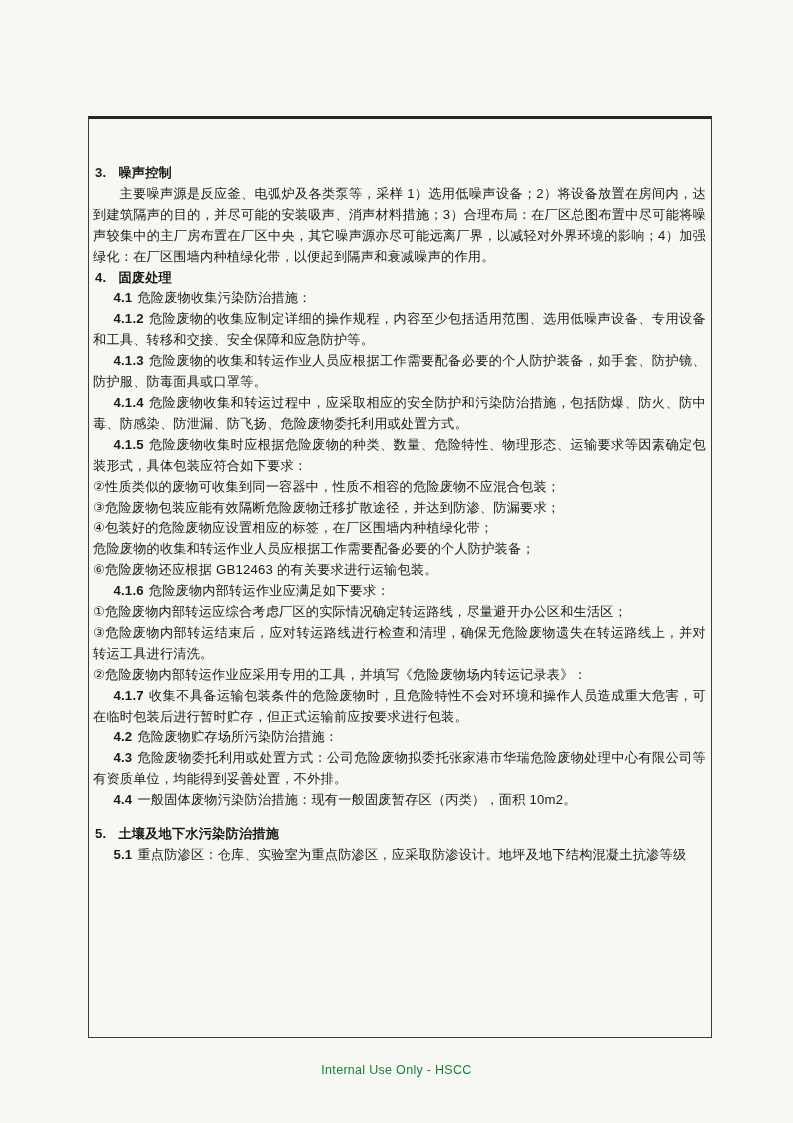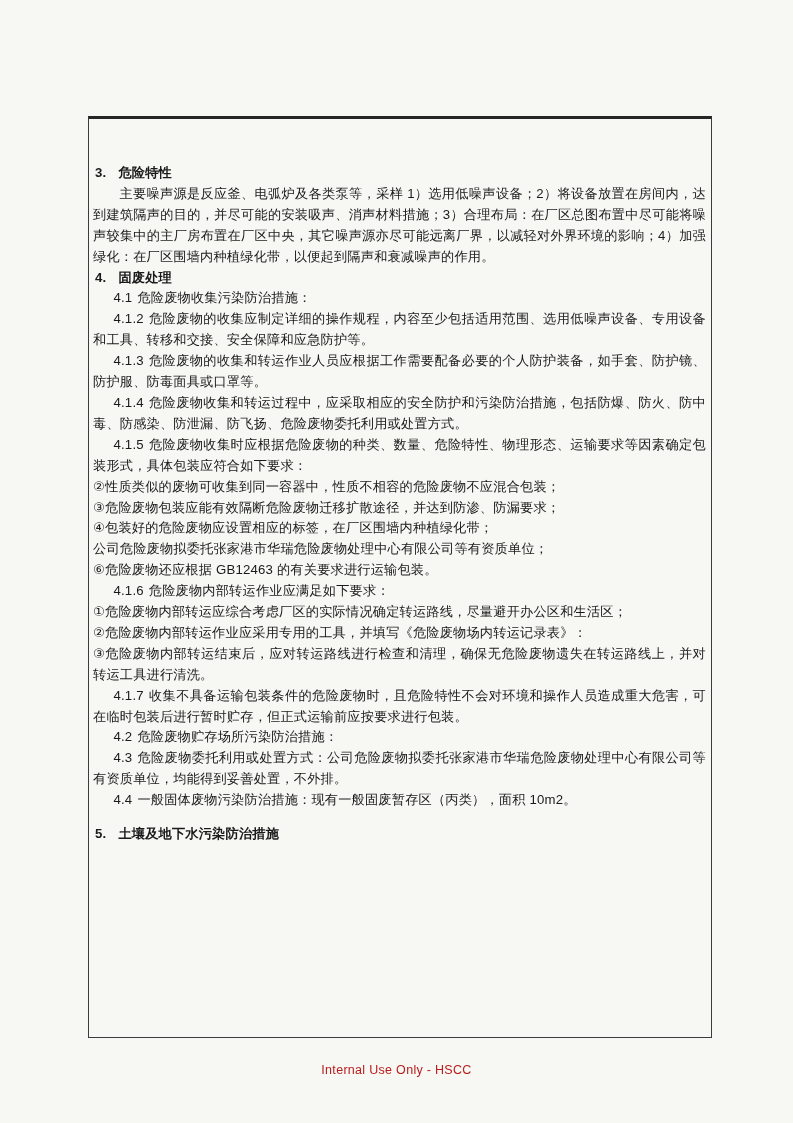--- a/index.html
+++ b/index.html
@@ -45,73 +45,74 @@
   }
   .heading {
     font-weight: bold;
     text-align: left;
   }
   .heading .h-num {
     display: inline-block;
     margin: 0 12px 0 2px;
   }
   .para .num {
-    font-weight: normal;
+    font-weight: bold;
     margin-right: 5px;
   }
   .para .num:empty { margin-right: 0; }
   .p-body  { text-indent: 2em; }
   .p-sub   { text-indent: 1.55em; }
   .p-flush { text-indent: 0; }
   .footer {
     position: absolute;
     left: 0;
     top: 1063px;
     width: 100%;
     text-align: center;
     font-size: 12.5px;
-    color: #b91c1c;
+    color: #15803d;
     letter-spacing: 0.3px;
   }
 </style>
 </head>
 <body>
 
 <div class="page">
   <div class="content-box">
 
     <section>
-      <p class="heading"><span class="h-num">3.</span><span class="h-title">危险特性</span></p>
+      <p class="heading"><span class="h-num">3.</span><span class="h-title">噪声控制</span></p>
       <p class="para p-body"><span class="num"></span><span class="ptext">主要噪声源是反应釜、电弧炉及各类泵等，采样 1）选用低噪声设备；2）将设备放置在房间内，达到建筑隔声的目的，并尽可能的安装吸声、消声材料措施；3）合理布局：在厂区总图布置中尽可能将噪声较集中的主厂房布置在厂区中央，其它噪声源亦尽可能远离厂界，以减轻对外界环境的影响；4）加强绿化：在厂区围墙内种植绿化带，以便起到隔声和衰减噪声的作用。</span></p>
     </section>
 
     <section>
       <p class="heading"><span class="h-num">4.</span><span class="h-title">固废处理</span></p>
       <p class="para p-sub"><span class="num">4.1</span><span class="ptext">危险废物收集污染防治措施：</span></p>
       <p class="para p-sub"><span class="num">4.1.2</span><span class="ptext">危险废物的收集应制定详细的操作规程，内容至少包括适用范围、选用低噪声设备、专用设备和工具、转移和交接、安全保障和应急防护等。</span></p>
       <p class="para p-sub"><span class="num">4.1.3</span><span class="ptext">危险废物的收集和转运作业人员应根据工作需要配备必要的个人防护装备，如手套、防护镜、防护服、防毒面具或口罩等。</span></p>
       <p class="para p-sub"><span class="num">4.1.4</span><span class="ptext">危险废物收集和转运过程中，应采取相应的安全防护和污染防治措施，包括防爆、防火、防中毒、防感染、防泄漏、防飞扬、危险废物委托利用或处置方式。</span></p>
       <p class="para p-sub"><span class="num">4.1.5</span><span class="ptext">危险废物收集时应根据危险废物的种类、数量、危险特性、物理形态、运输要求等因素确定包装形式，具体包装应符合如下要求：</span></p>
       <p class="para p-flush"><span class="num"></span><span class="ptext">②性质类似的废物可收集到同一容器中，性质不相容的危险废物不应混合包装；</span></p>
       <p class="para p-flush"><span class="num"></span><span class="ptext">③危险废物包装应能有效隔断危险废物迁移扩散途径，并达到防渗、防漏要求；</span></p>
       <p class="para p-flush"><span class="num"></span><span class="ptext">④包装好的危险废物应设置相应的标签，在厂区围墙内种植绿化带；</span></p>
-      <p class="para p-flush"><span class="num"></span><span class="ptext">公司危险废物拟委托张家港市华瑞危险废物处理中心有限公司等有资质单位；</span></p>
+      <p class="para p-flush"><span class="num"></span><span class="ptext">危险废物的收集和转运作业人员应根据工作需要配备必要的个人防护装备；</span></p>
       <p class="para p-flush"><span class="num"></span><span class="ptext">⑥危险废物还应根据 GB12463 的有关要求进行运输包装。</span></p>
       <p class="para p-sub"><span class="num">4.1.6</span><span class="ptext">危险废物内部转运作业应满足如下要求：</span></p>
       <p class="para p-flush"><span class="num"></span><span class="ptext">①危险废物内部转运应综合考虑厂区的实际情况确定转运路线，尽量避开办公区和生活区；</span></p>
+      <p class="para p-flush"><span class="num"></span><span class="ptext">③危险废物内部转运结束后，应对转运路线进行检查和清理，确保无危险废物遗失在转运路线上，并对转运工具进行清洗。</span></p>
       <p class="para p-flush"><span class="num"></span><span class="ptext">②危险废物内部转运作业应采用专用的工具，并填写《危险废物场内转运记录表》：</span></p>
-      <p class="para p-flush"><span class="num"></span><span class="ptext">③危险废物内部转运结束后，应对转运路线进行检查和清理，确保无危险废物遗失在转运路线上，并对转运工具进行清洗。</span></p>
       <p class="para p-sub"><span class="num">4.1.7</span><span class="ptext">收集不具备运输包装条件的危险废物时，且危险特性不会对环境和操作人员造成重大危害，可在临时包装后进行暂时贮存，但正式运输前应按要求进行包装。</span></p>
       <p class="para p-sub"><span class="num">4.2</span><span class="ptext">危险废物贮存场所污染防治措施：</span></p>
       <p class="para p-sub"><span class="num">4.3</span><span class="ptext">危险废物委托利用或处置方式：公司危险废物拟委托张家港市华瑞危险废物处理中心有限公司等有资质单位，均能得到妥善处置，不外排。</span></p>
       <p class="para p-sub"><span class="num">4.4</span><span class="ptext">一般固体废物污染防治措施：现有一般固废暂存区（丙类），面积 10m2。</span></p>
     </section>
 
     <section class="sec-gap">
       <p class="heading"><span class="h-num">5.</span><span class="h-title">土壤及地下水污染防治措施</span></p>
+      <p class="para p-sub"><span class="num">5.1</span><span class="ptext">重点防渗区：仓库、实验室为重点防渗区，应采取防渗设计。地坪及地下结构混凝土抗渗等级</span></p>
     </section>
 
   </div>
 
   <div class="footer">
     <span>Internal Use Only - HSCC</span>
   </div>
 </div>
 
 </body></html>

